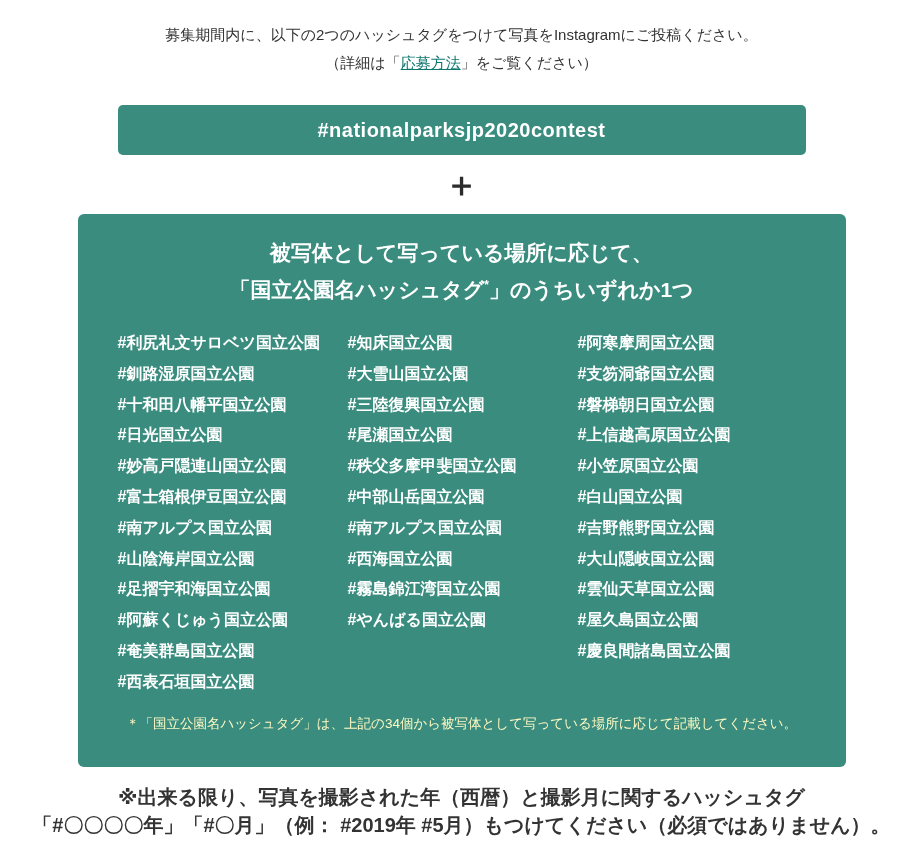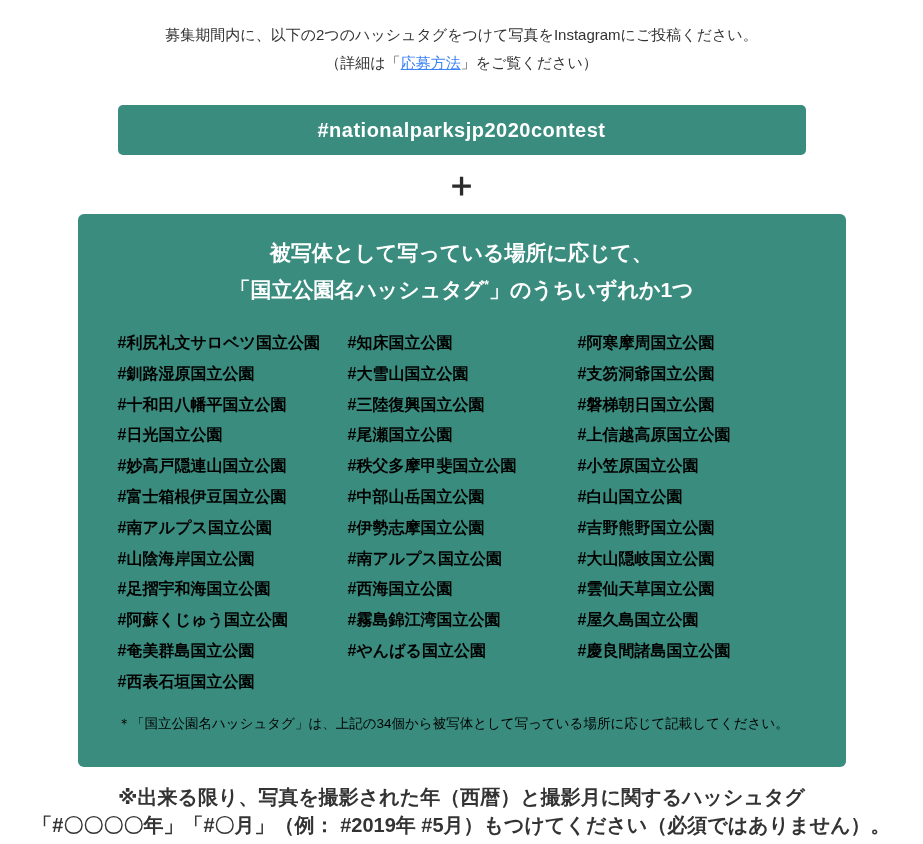--- a/index.html
+++ b/index.html
@@ -11,21 +11,21 @@
     overflow: hidden;
   }
   .intro {
     padding-top: 21px;
     text-align: center;
     font-size: 15px;
     line-height: 28px;
     color: #333333;
   }
   .intro .apply-link {
-    color: #3b82f6;
+    color: #0f766e;
     text-decoration: underline;
     cursor: pointer;
   }
   .banner {
     width: 688px;
     height: 50px;
     margin: 28px auto 0;
     background: #398c7e;
     border-radius: 5px;
     display: flex;
@@ -65,29 +65,29 @@
     font-size: 12px;
     vertical-align: super;
   }
   .park-columns {
     display: flex;
     margin-top: 22px;
   }
   .park-col { width: 230px; }
   .park-col:last-child { width: 228px; }
   .park-item {
-    color: #000000;
+    color: #ffffff;
     font-weight: bold;
     font-size: 16px;
     line-height: 30.8px;
     white-space: nowrap;
   }
   .footnote {
-    text-align: left;
-    color: #000000;
+    text-align: center;
+    color: #fef9c3;
     font-size: 13.5px;
     margin-top: 16px;
     line-height: 20px;
   }
   .bottom-note {
     text-align: center;
     font-weight: bold;
     font-size: 20px;
     line-height: 28px;
     margin-top: 16px;
@@ -128,21 +128,20 @@
         <div class="park-item">#奄美群島国立公園</div>
         <div class="park-item">#西表石垣国立公園</div>
       </div>
     <div class="park-col">
         <div class="park-item">#知床国立公園</div>
         <div class="park-item">#大雪山国立公園</div>
         <div class="park-item">#三陸復興国立公園</div>
         <div class="park-item">#尾瀬国立公園</div>
         <div class="park-item">#秩父多摩甲斐国立公園</div>
         <div class="park-item">#中部山岳国立公園</div>
-        <div class="park-item">#伊勢志摩国立公園</div>
         <div class="park-item">#南アルプス国立公園</div>
         <div class="park-item">#西海国立公園</div>
         <div class="park-item">#霧島錦江湾国立公園</div>
         <div class="park-item">#やんばる国立公園</div>
       </div>
     <div class="park-col">
         <div class="park-item">#阿寒摩周国立公園</div>
         <div class="park-item">#支笏洞爺国立公園</div>
         <div class="park-item">#磐梯朝日国立公園</div>
         <div class="park-item">#上信越高原国立公園</div>

